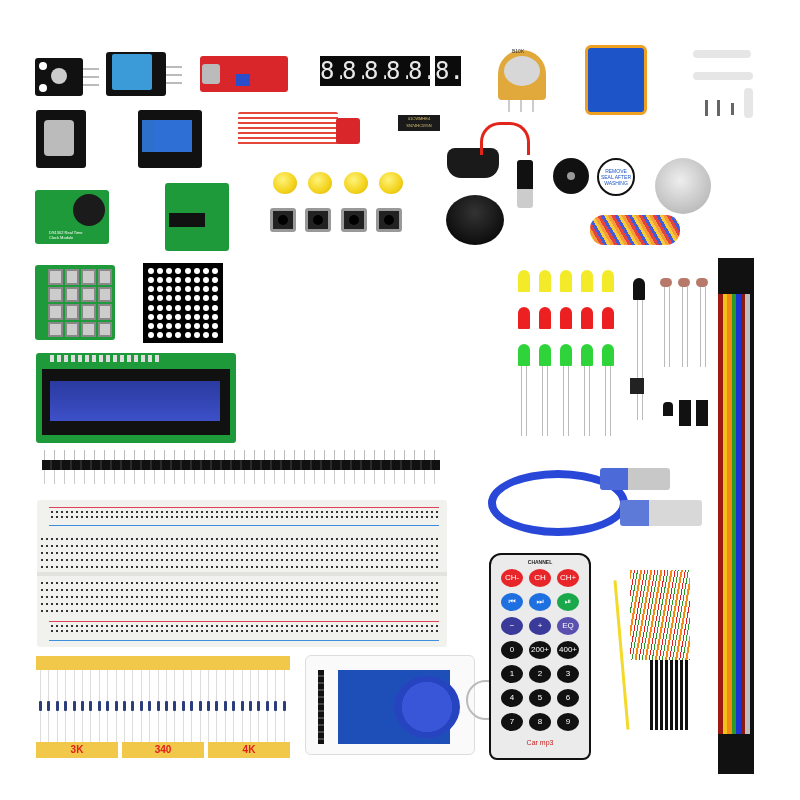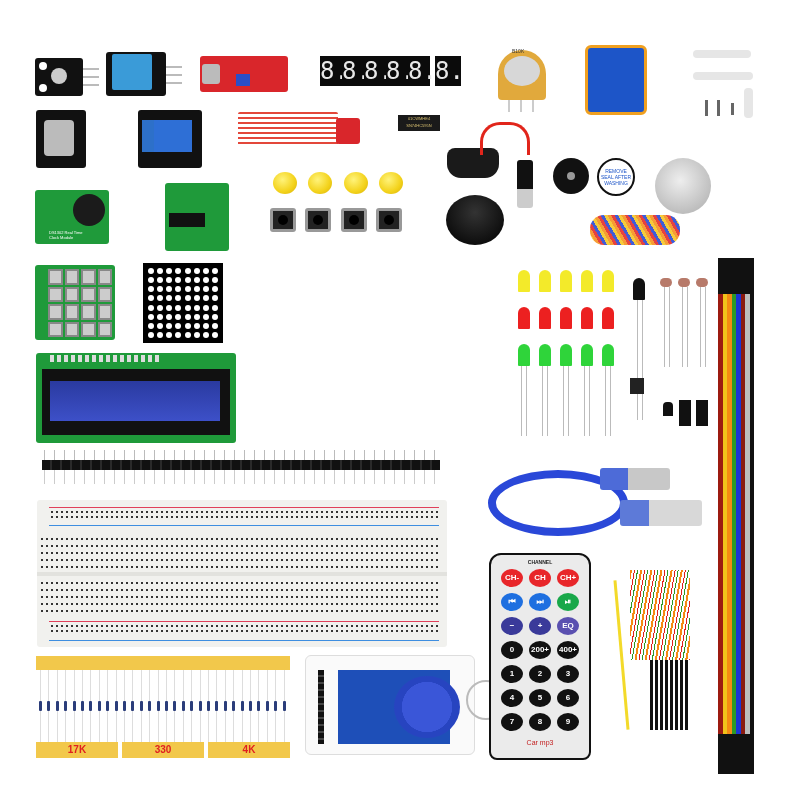--- a/index.html
+++ b/index.html
@@ -15,21 +15,21 @@
   .capy{position:absolute;width:24px;height:22px;border-radius:50%;background:radial-gradient(circle at 40% 35%,#fff37a,#f3d21a 60%,#d4ae0a);}
   .btn{position:absolute;width:26px;height:24px;background:#222;border:3px solid #999;border-radius:3px;box-sizing:border-box;}
   .btn::after{content:"";position:absolute;left:5px;top:4px;width:10px;height:10px;border-radius:50%;background:#000;}
   .led{position:absolute;width:12px;height:22px;border-radius:6px 6px 1px 1px;}
   .leg{position:absolute;width:1px;background:#bbb;}
   .ldr{position:absolute;width:12px;height:9px;border-radius:5px;background:#b77a6a;}
   .res-band{position:absolute;left:36px;width:254px;height:14px;background:#f2c84b;}
   .res-label{position:absolute;height:16px;background:#f2c84b;color:#e02020;font-weight:bold;font-size:10px;text-align:center;line-height:16px;}
   .res{position:absolute;width:3px;height:10px;background:#2b3d7a;border-radius:1px;}
   .resl{position:absolute;width:1px;background:#ddd;}
-  .rk{position:absolute;width:22px;height:18px;border-radius:50%;color:#fff;font-size:8px;font-weight:bold;text-align:center;line-height:18px;}
+  .rk{position:absolute;width:22px;height:18px;border-radius:50%;color:#fff;font-size:8px;font-weight:normal;text-align:center;line-height:18px;}
 </style>
 </head>
 <body>
 
 <div class="abs pcb-black" style="left:35px;top:58px;width:48px;height:38px;">
   <div class="hole" style="left:4px;top:4px"></div>
     <div class="hole" style="left:4px;top:26px"></div>
   <div class="abs" style="left:16px;top:10px;width:16px;height:16px;border-radius:50%;background:#ccc;"></div>
 </div>
 <div class="pin" style="left:83px;top:68px;width:16px"></div>
@@ -291,22 +291,22 @@
     <div class="res" style="left: 213px; top: 31px;"></div>
     <div class="resl" style="left: 222.4px; top: 0px; height: 72px;"></div>
     <div class="res" style="left: 221.4px; top: 31px;"></div>
     <div class="resl" style="left: 230.8px; top: 0px; height: 72px;"></div>
     <div class="res" style="left: 229.8px; top: 31px;"></div>
     <div class="resl" style="left: 239.2px; top: 0px; height: 72px;"></div>
     <div class="res" style="left: 238.2px; top: 31px;"></div>
     <div class="resl" style="left: 247.6px; top: 0px; height: 72px;"></div>
     <div class="res" style="left: 246.6px; top: 31px;"></div>
   </div>
-<div class="res-label" style="left:36px;top:742px;width:82px;">17K</div>
-<div class="res-label" style="left:122px;top:742px;width:82px;">330</div>
+<div class="res-label" style="left:36px;top:742px;width:82px;">3K</div>
+<div class="res-label" style="left:122px;top:742px;width:82px;">340</div>
 <div class="res-label" style="left:208px;top:742px;width:82px;">4K</div>
 
 <div class="abs" style="left:305px;top:655px;width:168px;height:98px;background:#fafafa;border:1px solid #ddd;border-radius:6px;">
   <div class="abs" style="left:32px;top:14px;width:112px;height:74px;background:#1e4fb8;"></div>
   <div class="abs" style="left:88px;top:20px;width:66px;height:62px;border-radius:50% 50% 50% 50%;background:radial-gradient(circle,#3a56d8 55%,#2744c0 56%);"></div>
   <div class="abs" style="left:12px;top:14px;width:6px;height:74px;background:repeating-linear-gradient(180deg,#111 0 5px,#444 5px 7px);"></div>
 </div>
 <div class="abs" style="left:466px;top:680px;width:36px;height:36px;border-radius:50%;border:2px solid #bbb;"></div>
 
 <div class="abs" style="left:489px;top:553px;width:98px;height:203px;background:#ebebeb;border:2px solid #111;border-radius:12px 12px 8px 8px;">

